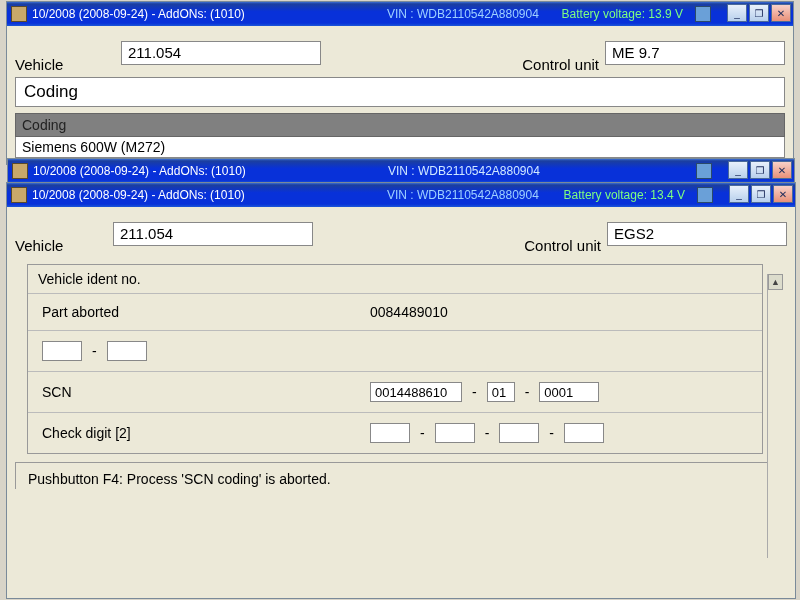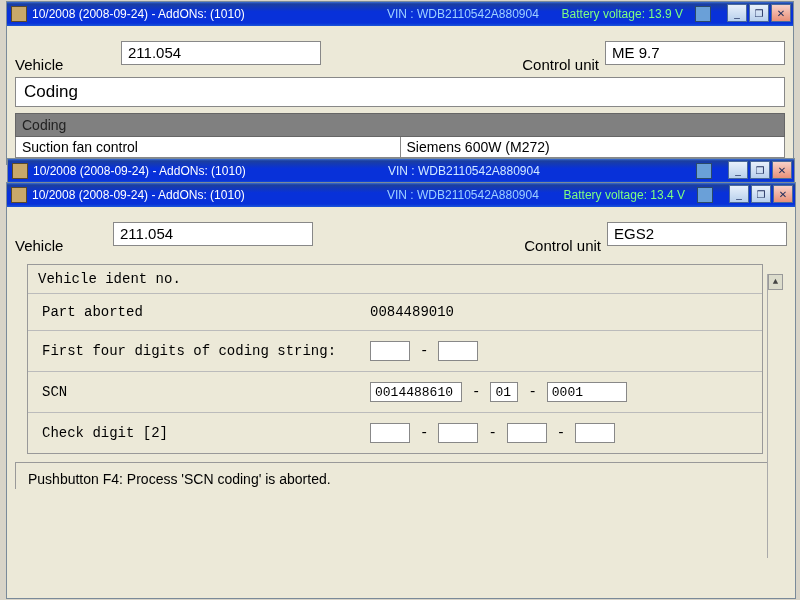--- a/index.html
+++ b/index.html
@@ -180,21 +180,20 @@
     <div class="row">
       <span class="lbl" style="width:100px;">Vehicle</span>
       <div class="field" style="width:200px;">211.054</div>
       <div style="flex:1"></div>
       <span class="lbl">Control unit</span>
       <div class="field" style="width:180px;">ME 9.7</div>
     </div>
     <div class="section-title">Coding</div>
     <div class="grey-header" style="margin-top:6px;">Coding</div>
     <div class="table-row">
-      <div class="table-cell">Suction fan control</div>
       <div class="table-cell">Siemens 600W (M272)</div>
     </div>
   </div>
 </div>
 
 <div class="window" style="left:7px; top:158px; width:788px; height:30px;">
   <div class="titlebar">
     <span class="app-icon"></span>
     <span class="title-text">10/2008 (2008-09-24) - AddONs: (1010)</span>
     <span class="vin-text" style="color:#d0e8ff;">VIN : WDB2110542A880904</span>
@@ -222,41 +221,40 @@
   </div>
   <div class="content" style="position:relative; height:calc(100% - 24px); padding:6px 8px 0 8px;">
     <div class="row">
       <span class="lbl" style="width:92px;">Vehicle</span>
       <div class="field" style="width:200px;">211.054</div>
       <div style="flex:1"></div>
       <span class="lbl">Control unit</span>
       <div class="field" style="width:180px;">EGS2</div>
     </div>
 
-    <div style="position:relative;font-family:Liberation Mono, monospace;">
+    <div style="position:relative;">
       <div class="panel" style="margin:10px 24px 0 12px;">
         <div class="panel-head">Vehicle ident no.</div>
         <div class="panel-body">
           <div class="data-row">
             <span class="rlab">Part aborted</span>
             <span>0084489010</span>
           </div>
           <div class="data-row">
-            <span class="rlab">First four digits of coding string:</span>
             <span class="mini-input" style="width:40px;"></span>
             <span class="dash">-</span>
             <span class="mini-input" style="width:40px;"></span>
           </div>
           <div class="data-row">
             <span class="rlab">SCN</span>
             <span class="mini-input" style="width:92px;">0014488610</span>
             <span class="dash">-</span>
             <span class="mini-input" style="width:28px;">01</span>
             <span class="dash">-</span>
-            <span class="mini-input" style="width:80px;">0001</span>
+            <span class="mini-input" style="width:60px;">0001</span>
           </div>
           <div class="data-row">
             <span class="rlab">Check digit [2]</span>
             <span class="mini-input" style="width:40px;"></span>
             <span class="dash">-</span>
             <span class="mini-input" style="width:40px;"></span>
             <span class="dash">-</span>
             <span class="mini-input" style="width:40px;"></span>
             <span class="dash">-</span>
             <span class="mini-input" style="width:40px;"></span>

